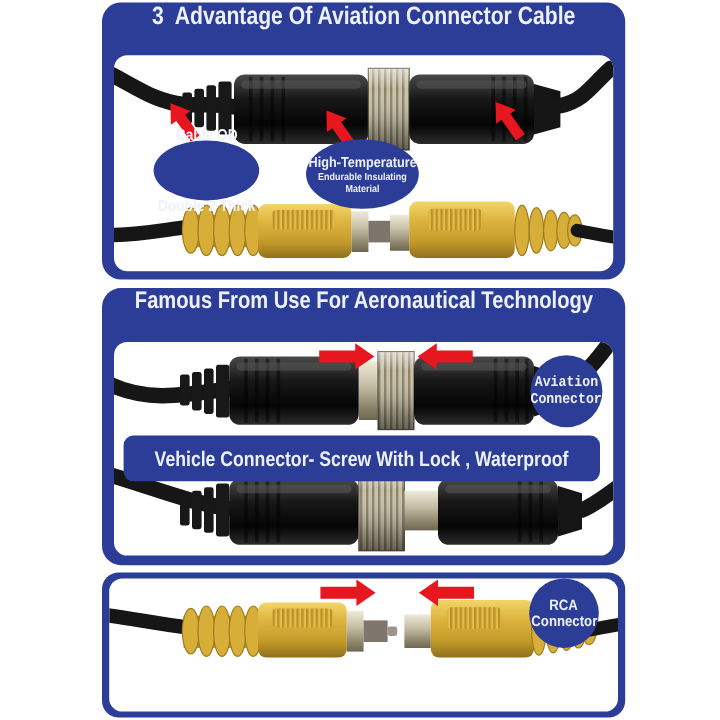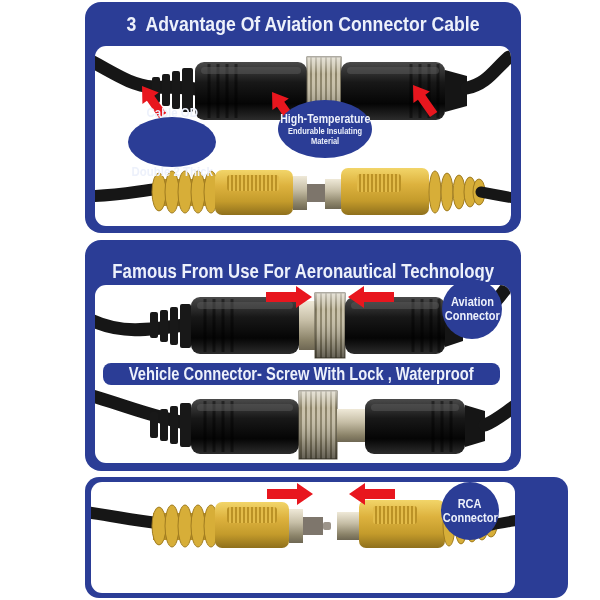--- a/index.html
+++ b/index.html
@@ -1,19 +1,19 @@
 <!DOCTYPE html>
 <html><head>
 <meta charset="utf-8">
 <style>
   html,body{margin:0;padding:0;background:#ffffff;}
   .stage{position:relative;width:600px;height:600px;background:#ffffff;overflow:hidden;
          font-family:"Liberation Sans",sans-serif;}
   .panel{position:absolute;left:85px;width:436px;background:#2b3d96;border-radius:16px;}
-  .panel-title{position:absolute;left:0;right:0;top:0;display:flex;align-items:center;justify-content:center;
+  .panel-title{position:absolute;left:0;right:0;top:0;display:flex;justify-content:center;
                color:#edf1fb;font-weight:bold;}
   .cond{display:inline-block;transform:scaleX(.84);transform-origin:50% 50%;white-space:pre;}
   .cond92{display:inline-block;transform:scaleX(.92);transform-origin:50% 50%;white-space:pre;}
   .inset{position:absolute;background:#ffffff;border-radius:11px;overflow:hidden;}
   .inset svg{display:block;}
   .bubble{position:absolute;background:#2b3d96;border-radius:50%;display:flex;flex-direction:column;
           align-items:center;justify-content:center;color:#edf1fb;font-weight:bold;text-align:center;}
   .lbl-line{display:block;white-space:pre;transform:scaleX(.88);transform-origin:50% 50%;line-height:1.1;}
   .bar{position:absolute;background:#2b3d96;border-radius:8px;display:flex;flex-direction:column;
        align-items:center;justify-content:center;color:#edf1fb;font-weight:bold;text-align:center;}
@@ -144,21 +144,21 @@
           </g>
           <path d="M 386 146 C 398 148 404 150 420 152" stroke="#161616" stroke-width="11" fill="none" stroke-linecap="round"></path>
         </g>
       </svg>
     </div>
 
     <div class="bubble" style="left:43px;top:115px;width:88px;height:50px;gap:44px;">
       <span class="lbl-line s13">Cable OD</span>
       <span class="lbl-line s13">Double 2 Thick</span>
     </div>
-    <div class="bubble" style="left:170px;top:98px;width:94px;height:58px;margin-left:23px;">
+    <div class="bubble" style="left:170px;top:114px;width:94px;height:58px;">
       <span class="lbl-line s12">High-Temperature</span>
       <span class="lbl-line s85">Endurable Insulating</span>
       <span class="lbl-line s85">Material</span>
     </div>
   </div>
 
   <div class="panel" style="top:240px;height:231px;">
     <div class="panel-title t2">
       <span class="cond">Famous From Use For Aeronautical Technology</span>
     </div>
@@ -229,30 +229,30 @@
             <line x1="338" y1="116" x2="338" y2="167"></line>
               <line x1="347" y1="116" x2="347" y2="167"></line>
             <line x1="356" y1="116" x2="356" y2="167"></line>
           </g>
           <rect x="276" y="119" width="88" height="7" rx="3.5" fill="#5a5a5a" opacity="0.5"></rect>
           <polygon points="370,120 390,126 390,156 370,162" fill="#151515"></polygon>
           <path d="M 390 140 C 400 136 407 130 420 121" stroke="#161616" stroke-width="13" fill="none" stroke-linecap="round"></path>
         </g>
       </svg>
     </div>
-    <div class="bubble" style="left:357px;top:39px;width:60px;height:60px;">
+    <div class="bubble" style="left:357px;top:56px;width:60px;height:60px;font-family:Liberation Mono, monospace;">
       <span class="lbl-line s125">Aviation</span>
       <span class="lbl-line s125">Connector</span>
     </div>
-    <div class="bar" style="left:18px;top:123px;width:397px;height:22px;">
+    <div class="bar" style="left:18px;top:123px;width:397px;height:38px;">
       <span class="cond vbar-txt">Vehicle Connector- Screw With Lock , Waterproof</span>
     </div>
   </div>
 
-  <div class="panel" style="top:477px;height:121px;border-radius:14px;padding-left:47px;">
+  <div class="panel" style="top:477px;height:121px;border-radius:14px;">
     <div class="inset" style="left:6px;top:5px;width:424px;height:111px;">
       <svg width="424" height="111" viewBox="0 0 424 111">
         <g>
           <path d="M -6 30 C 22 34 42 38 66 41" stroke="#161616" stroke-width="12" fill="none" stroke-linecap="round"></path>
           <rect x="62" y="31" width="62" height="27" fill="#b8902a"></rect>
           <g fill="#d7ae38" stroke="#a07c20">
             <ellipse cx="68" cy="44" rx="7" ry="19"></ellipse>
               <ellipse cx="81" cy="44" rx="7" ry="21"></ellipse>
             <ellipse cx="94" cy="44" rx="7" ry="21"></ellipse>
               <ellipse cx="107" cy="44" rx="7" ry="21"></ellipse>

